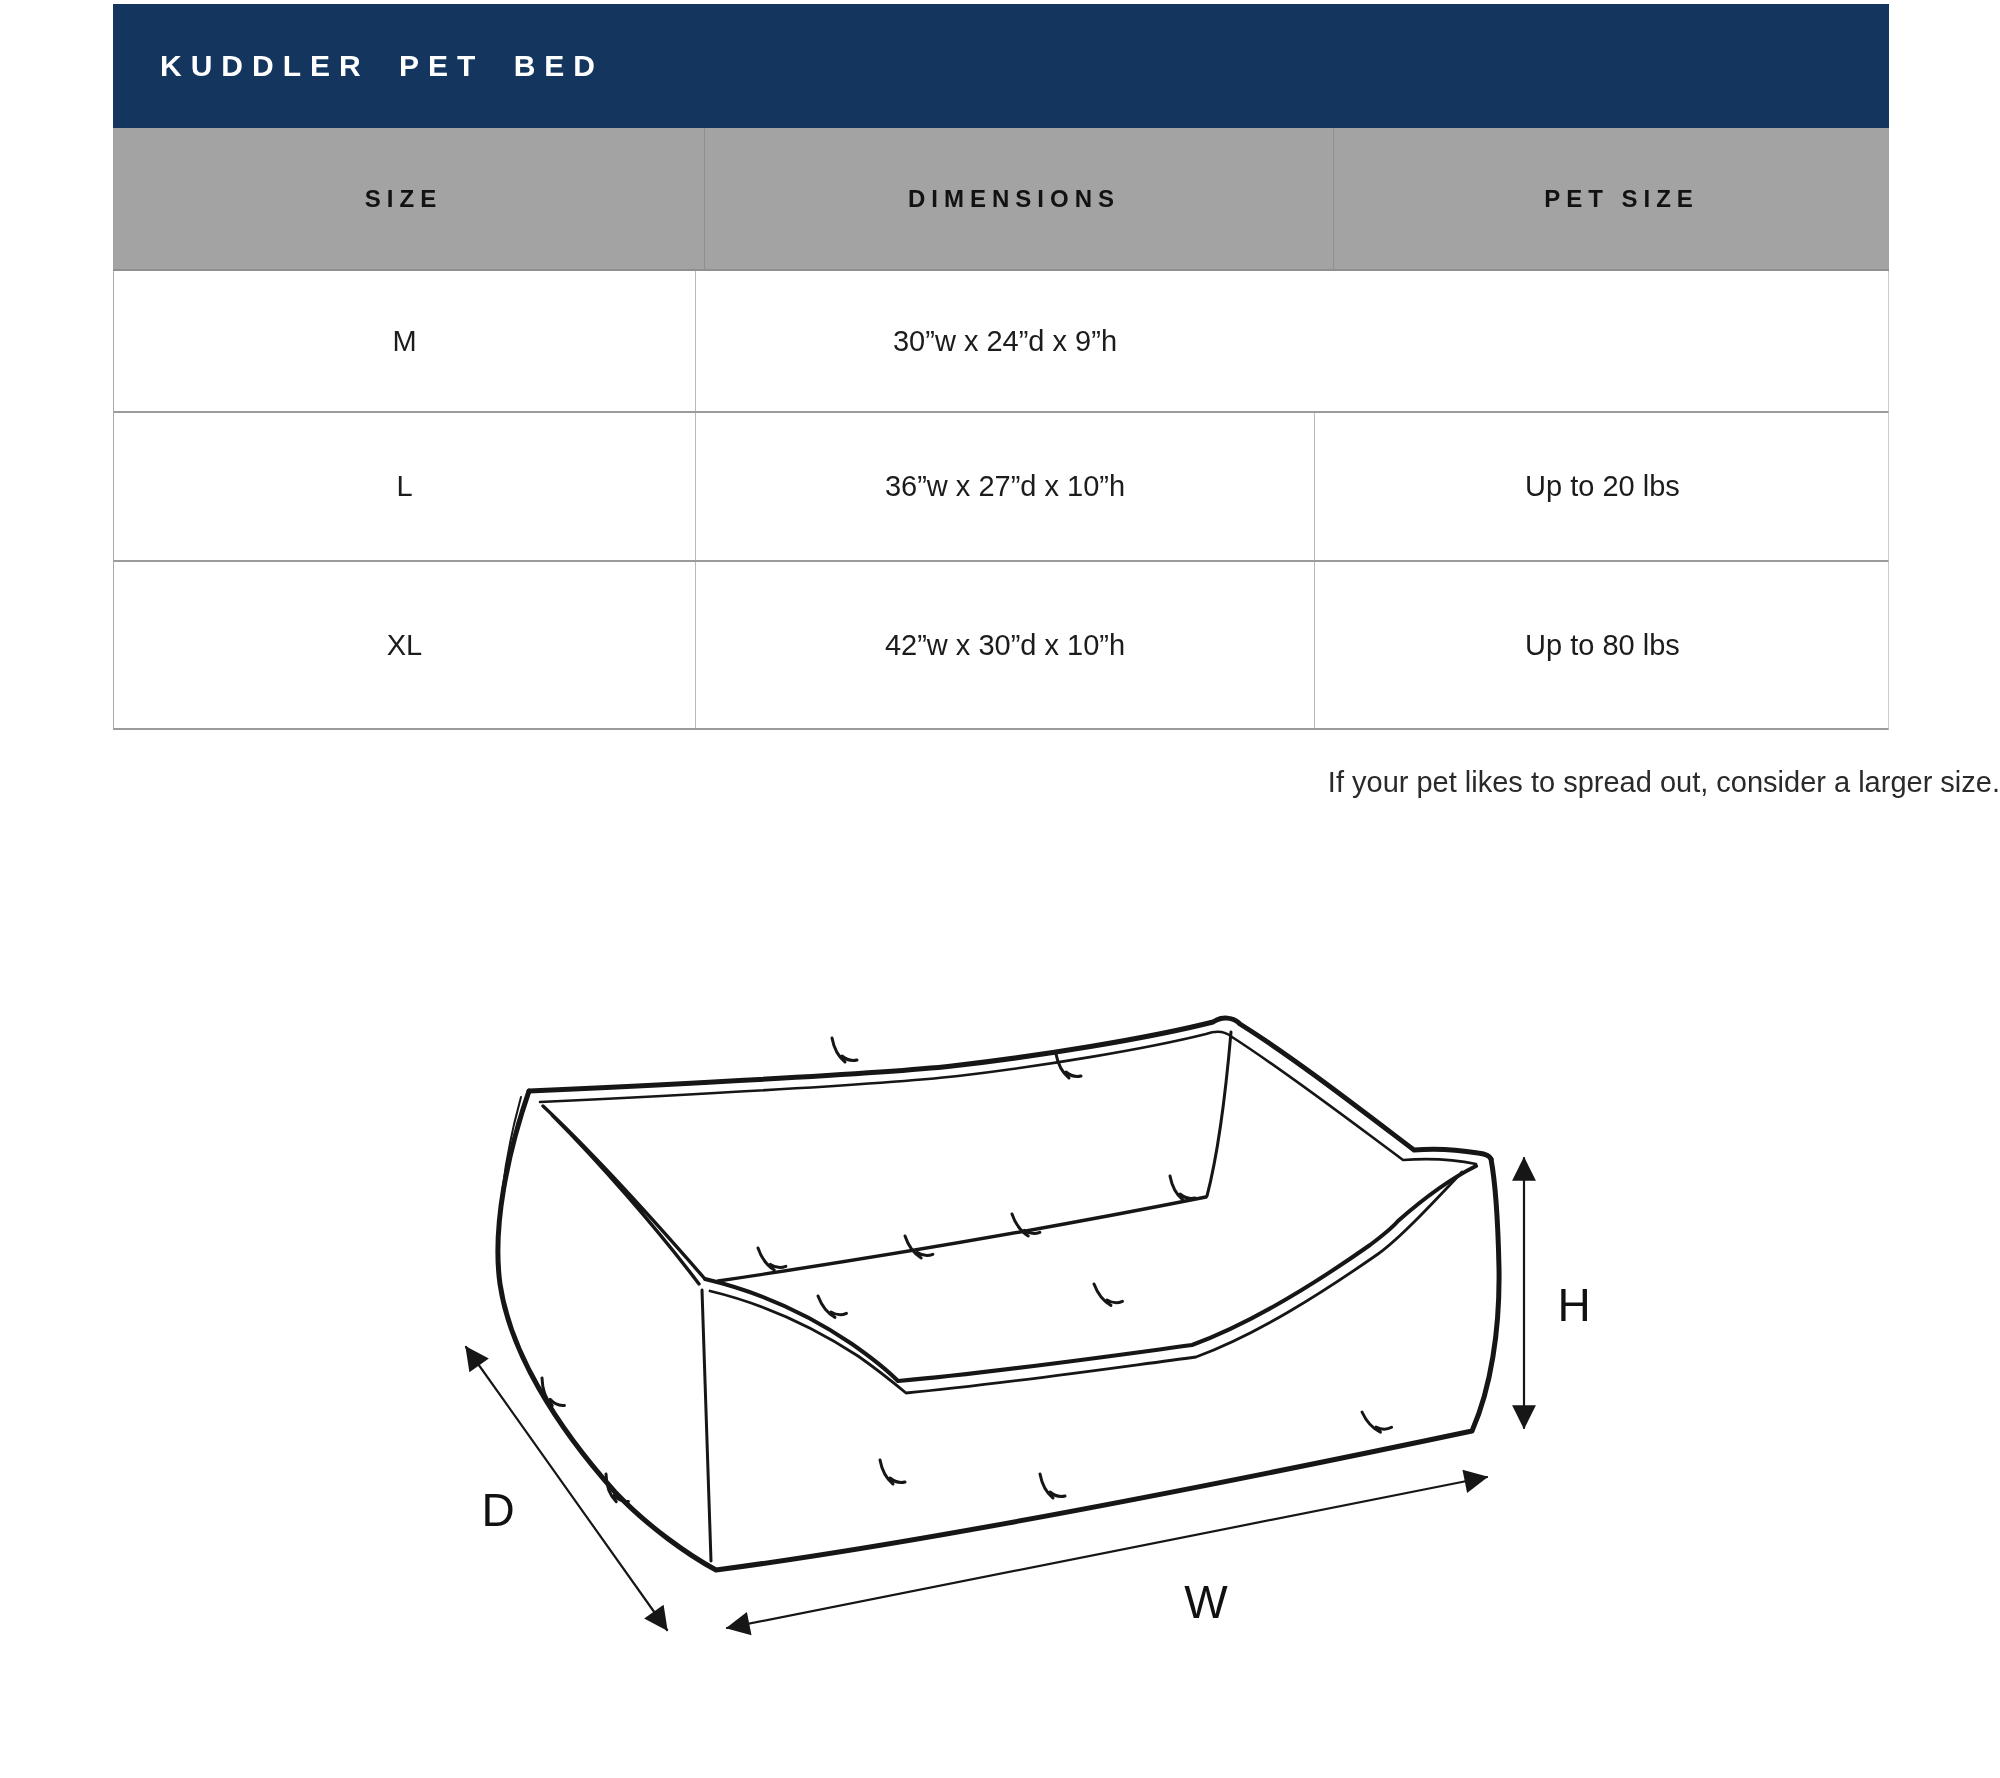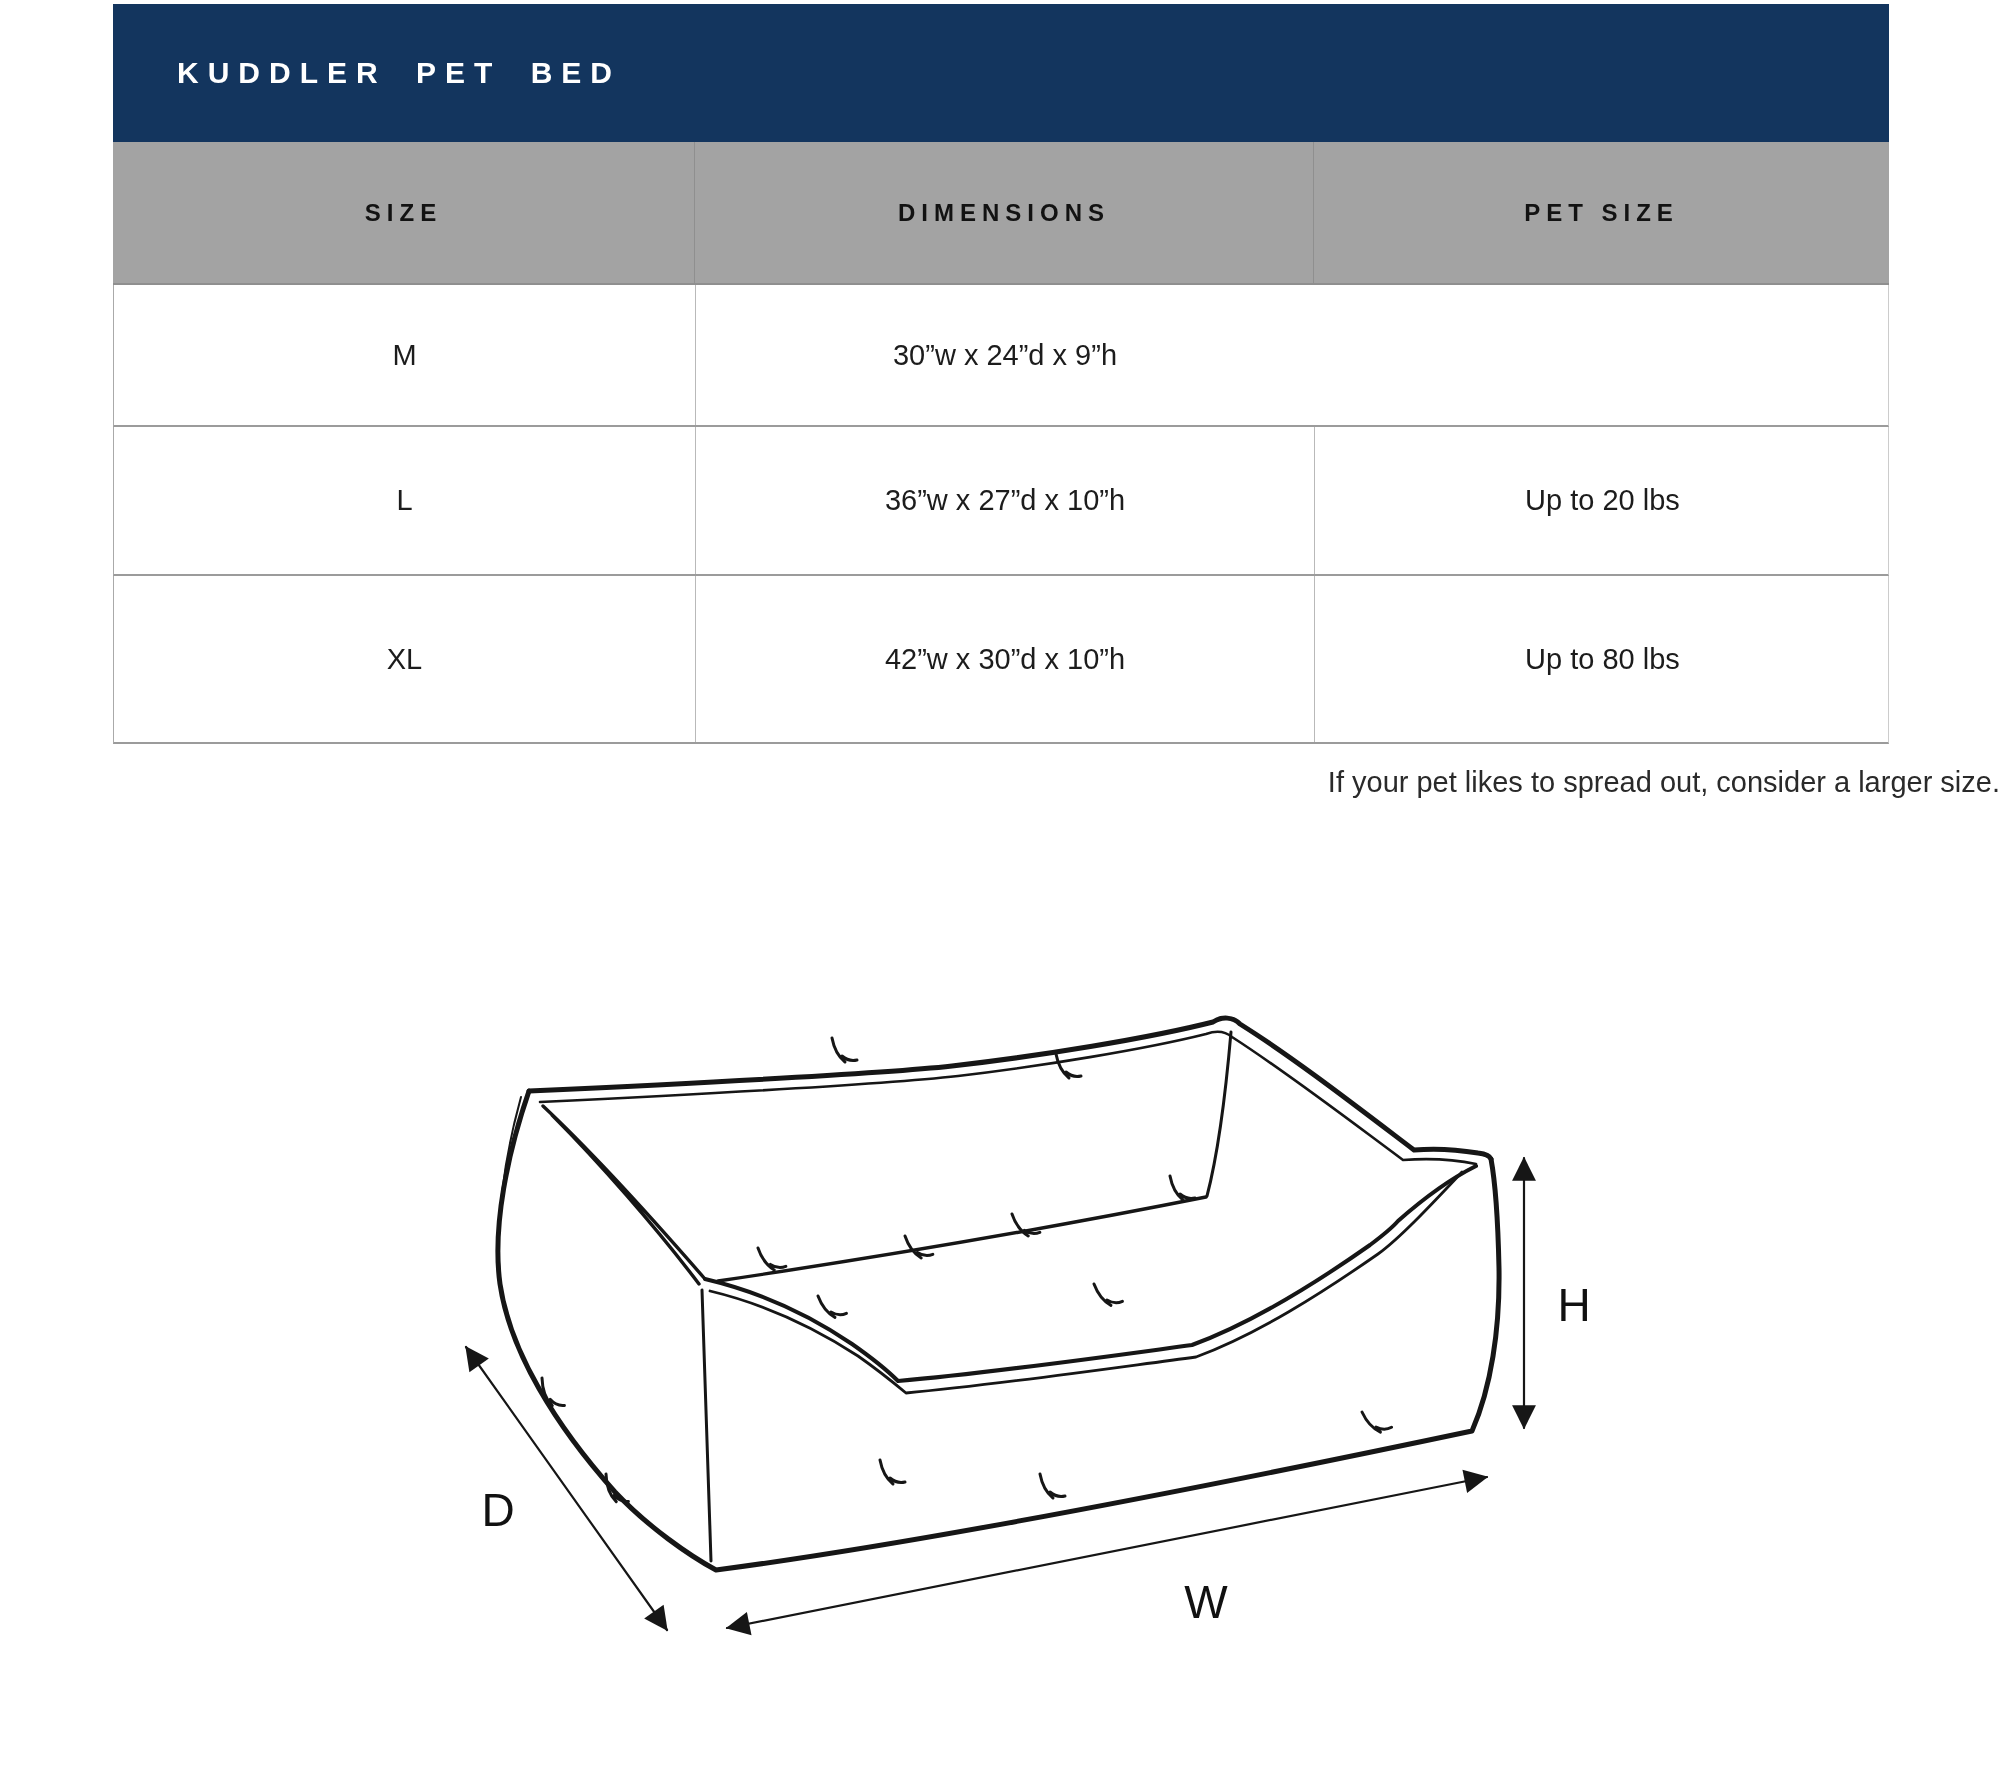--- a/index.html
+++ b/index.html
@@ -8,32 +8,32 @@
     width:2000px;height:1778px;
     background:#ffffff;
     font-family:"Liberation Sans", sans-serif;
     overflow:hidden;
   }
   
   .size-chart{
     position:absolute;left:113px;top:4px;width:1776px;
   }
   .title-bar{
-    height:138px;background:#13355e;
+    height:124px;background:#13355e;
     display:flex;align-items:center;
-    padding-left:64px;box-sizing:border-box;
+    padding-left:47px;box-sizing:border-box;
   }
   .title-bar .title{
     color:#ffffff;font-size:30px;font-weight:700;
     letter-spacing:9px;word-spacing:12px;
   }
   .chart-header{
     height:143px;background:#a3a3a3;
     display:grid;grid-template-columns:581px 619px 576px;
-    border-bottom:2px solid #8f8f8f;box-sizing:border-box;
+    border-bottom:2px solid #8f8f8f;box-sizing:border-box;gap:10px;
   }
   .chart-header .hcell{
     display:flex;align-items:center;justify-content:center;
     font-size:24px;font-weight:700;color:#121212;
     letter-spacing:6px;
     border-left:1px solid #8f8f8f;
   }
   .chart-header .hcell:first-child{border-left:none;}
   .chart-row{
     display:grid;grid-template-columns:581px 619px 576px;

